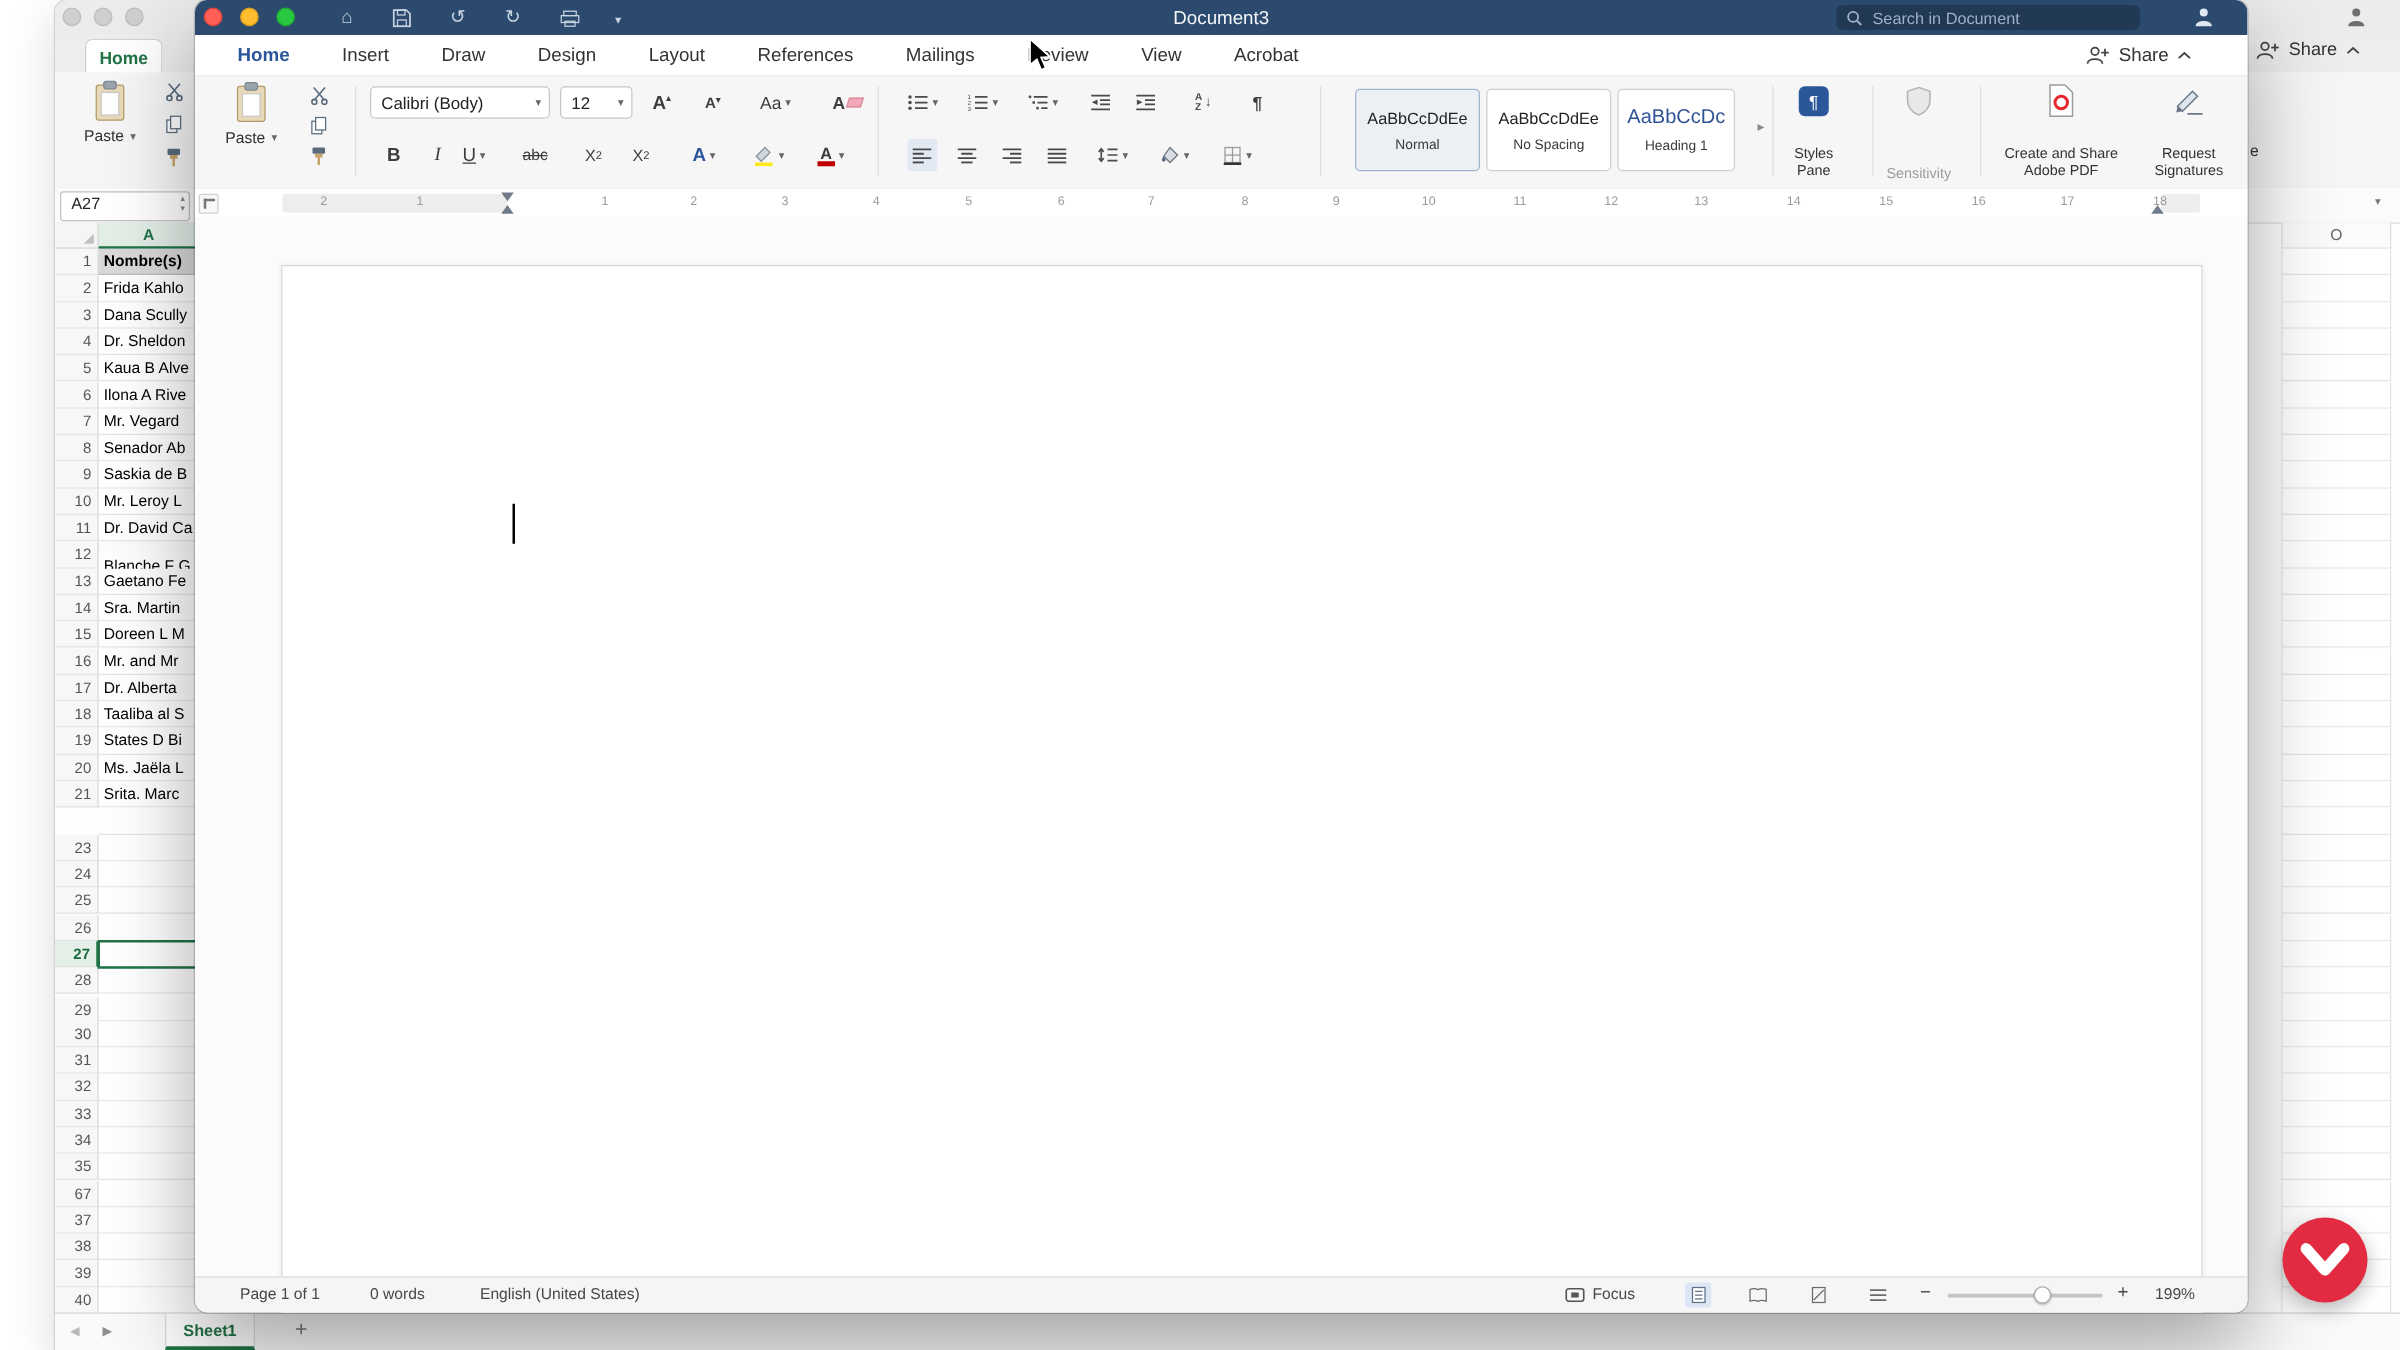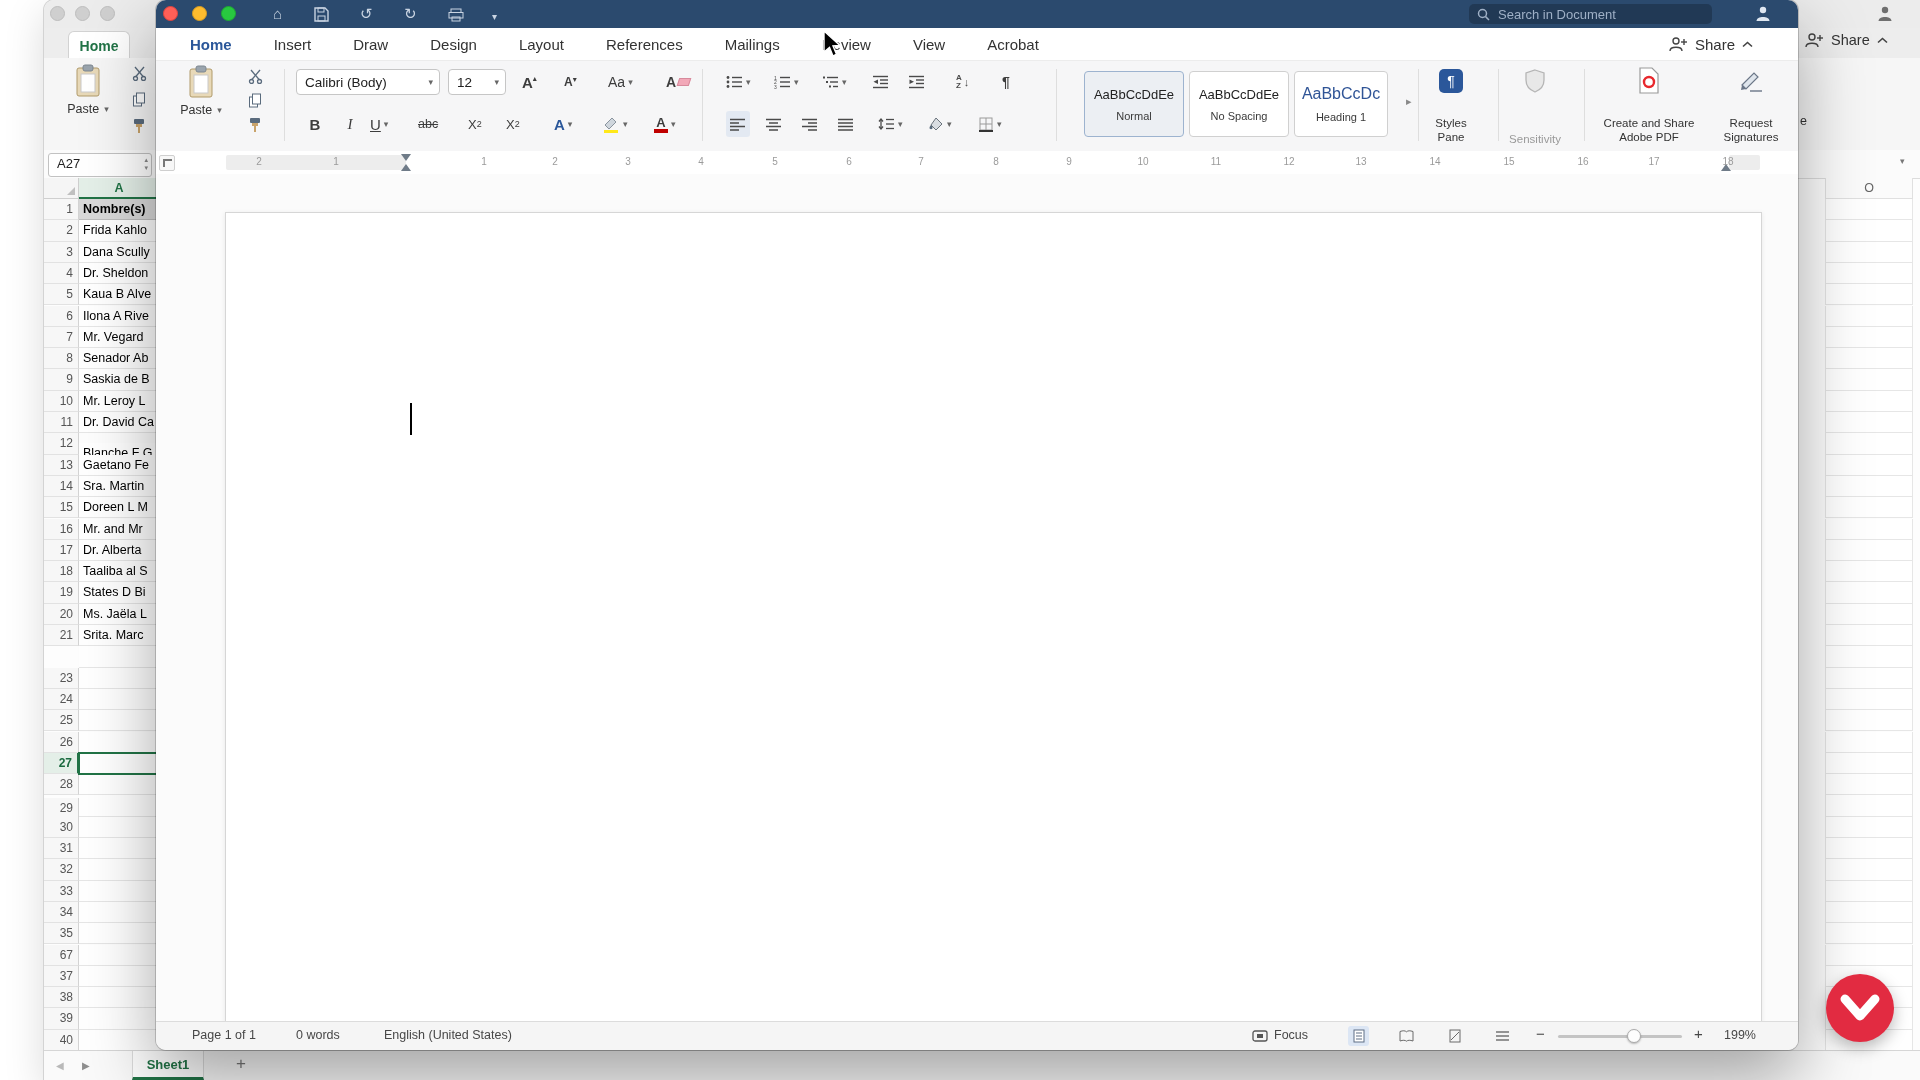--- a/index.html
+++ b/index.html
@@ -340,20 +340,21 @@
         <rect x="4" y="1" width="6" height="4" fill="none" stroke="#c9d4e2"></rect>
       </svg>
       <span class="tb-ico" style="left:204px;top:6px">↺</span>
       <span class="tb-ico" style="left:248px;top:6px">↻</span>
       <svg class="abs" style="left:292px;top:8px" width="16" height="14" viewBox="0 0 16 14">
         <rect x="3" y="1" width="10" height="3.5" fill="none" stroke="#c9d4e2"></rect>
         <rect x="1" y="4.5" width="14" height="5.5" fill="none" stroke="#c9d4e2"></rect>
         <rect x="4" y="9" width="8" height="4" fill="none" stroke="#c9d4e2"></rect>
       </svg>
       <span class="tb-ico" style="left:336px;top:9px;font-size:10px">▾</span>
+      <div class="w-title">Document3</div>
       <div class="w-search">
         <svg width="13" height="13" viewBox="0 0 13 13">
           <circle cx="5.5" cy="5.5" r="4" fill="none" stroke="#9fb0c6" stroke-width="1.5"></circle>
           <line x1="8.6" y1="8.6" x2="12" y2="12" stroke="#9fb0c6" stroke-width="1.5"></line>
         </svg>
         <input placeholder="Search in Document" style="">
       </div>
       <svg class="abs" style="left:1598px;top:5px" width="18" height="17" viewBox="0 0 18 17">
         <circle cx="9" cy="5" r="3.2" fill="#dfe7f1"></circle>
           <path d="M2.5 16 C2.5 10.5 15.5 10.5 15.5 16 Z" fill="#dfe7f1"></path>

